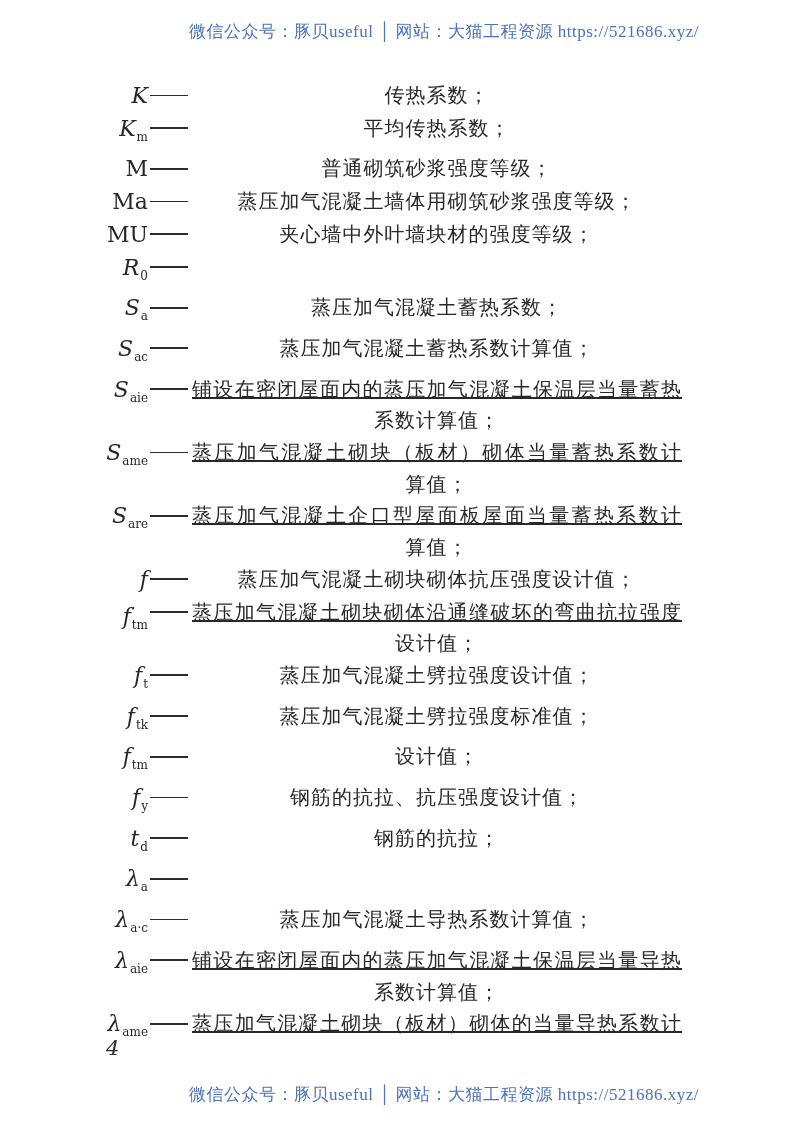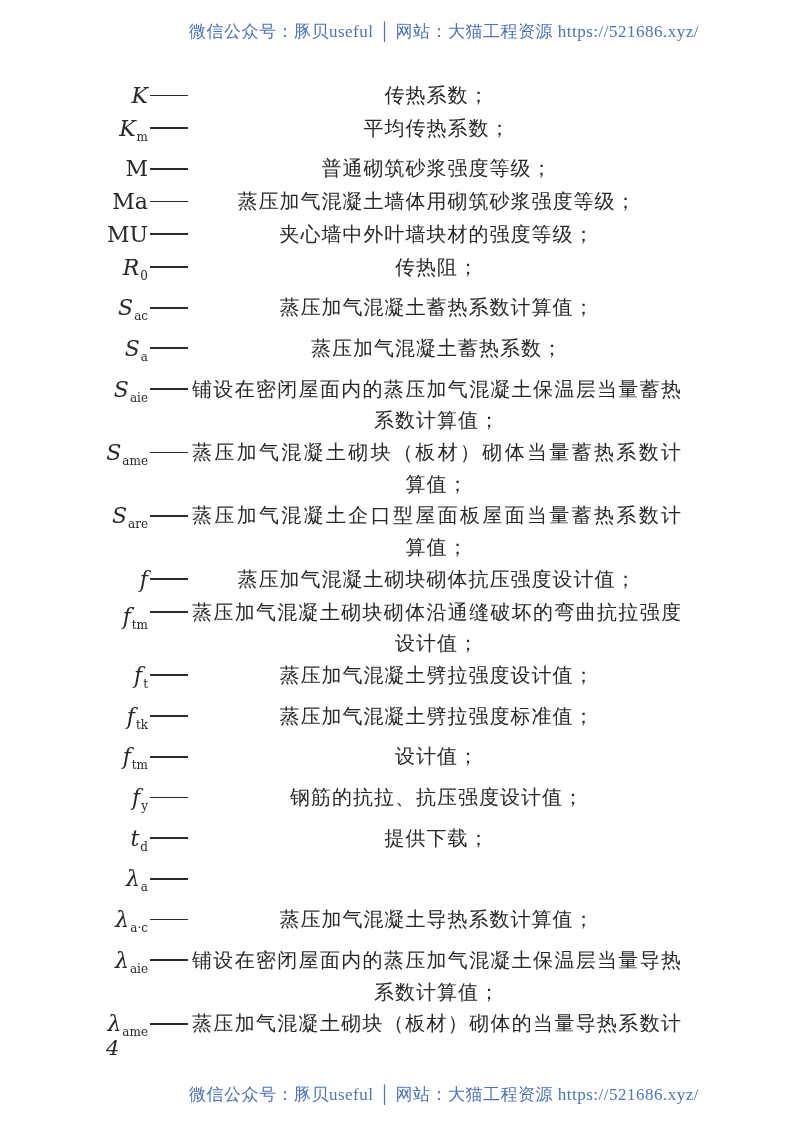--- a/index.html
+++ b/index.html
@@ -33,21 +33,21 @@
   .prime{font-size:13px;vertical-align:7px;margin-left:1px;}
   .ssub{font-size:12px;vertical-align:-5px;margin-left:1px;letter-spacing:0;}
   .ssub.tuck{margin-left:-3px;}
   .dash{width:44px;flex:none;position:relative;}
   .dash::before{
     content:"";position:absolute;left:2px;right:4px;top:14.5px;height:1.8px;
     background:#2c2c2c;
   }
   .desc{width:490px;flex:none;letter-spacing:1px;}
   .dline{text-align:center;}
-  .dline.fill{text-align:justify;text-align-last:justify;}
+  .dline.fill{text-align:justify;text-align-last:justify;text-decoration:underline;}
   .page-num{
     position:absolute;left:106px;top:1036px;font-size:21px;font-style:italic;
     font-family:"DejaVu Serif",serif;color:#2c2c2c;
   }
 </style>
 </head>
 <body>
 
 <div>
 
@@ -85,36 +85,33 @@
       <div class="row">
         <span class="sym"><span class="base">MU</span></span>
         <span class="dash"></span>
         <div class="desc">
           <div class="dline">夹心墙中外叶墙块材的强度等级；</div>
         </div>
       </div>
       <div class="row">
         <span class="sym"><span class="base it">R</span><span class="ssub">0</span></span>
         <span class="dash"></span>
-        <div class="desc">
-          <div class="dline">传热阻；</div>
+      </div>
+      <div class="row">
+        <span class="sym"><span class="base it">S</span><span class="ssub">a</span></span>
+        <span class="dash"></span>
+        <div class="desc">
+          <div class="dline">蒸压加气混凝土蓄热系数；</div>
         </div>
       </div>
       <div class="row">
         <span class="sym"><span class="base it">S</span><span class="ssub">ac</span></span>
         <span class="dash"></span>
         <div class="desc">
           <div class="dline">蒸压加气混凝土蓄热系数计算值；</div>
-        </div>
-      </div>
-      <div class="row">
-        <span class="sym"><span class="base it">S</span><span class="ssub">a</span></span>
-        <span class="dash"></span>
-        <div class="desc">
-          <div class="dline">蒸压加气混凝土蓄热系数；</div>
         </div>
       </div>
       <div class="row">
         <span class="sym"><span class="base it">S</span><span class="ssub">aie</span></span>
         <span class="dash"></span>
         <div class="desc">
           <div class="dline fill">铺设在密闭屋面内的蒸压加气混凝土保温层当量蓄热</div>
           <div class="dline">系数计算值；</div>
         </div>
       </div>
@@ -174,21 +171,21 @@
         <span class="sym"><span class="base it">f</span><span class="ssub">y</span></span>
         <span class="dash"></span>
         <div class="desc">
           <div class="dline">钢筋的抗拉、抗压强度设计值；</div>
         </div>
       </div>
       <div class="row">
         <span class="sym"><span class="base it">t</span><span class="ssub">d</span></span>
         <span class="dash"></span>
         <div class="desc">
-          <div class="dline">提供下载；</div>
+          <div class="dline">钢筋的抗拉；</div>
         </div>
       </div>
       <div class="row">
         <span class="sym"><span class="base it">λ</span><span class="ssub">a</span></span>
         <span class="dash"></span>
       </div>
       <div class="row">
         <span class="sym"><span class="base it">λ</span><span class="ssub">a·c</span></span>
         <span class="dash"></span>
         <div class="desc">

